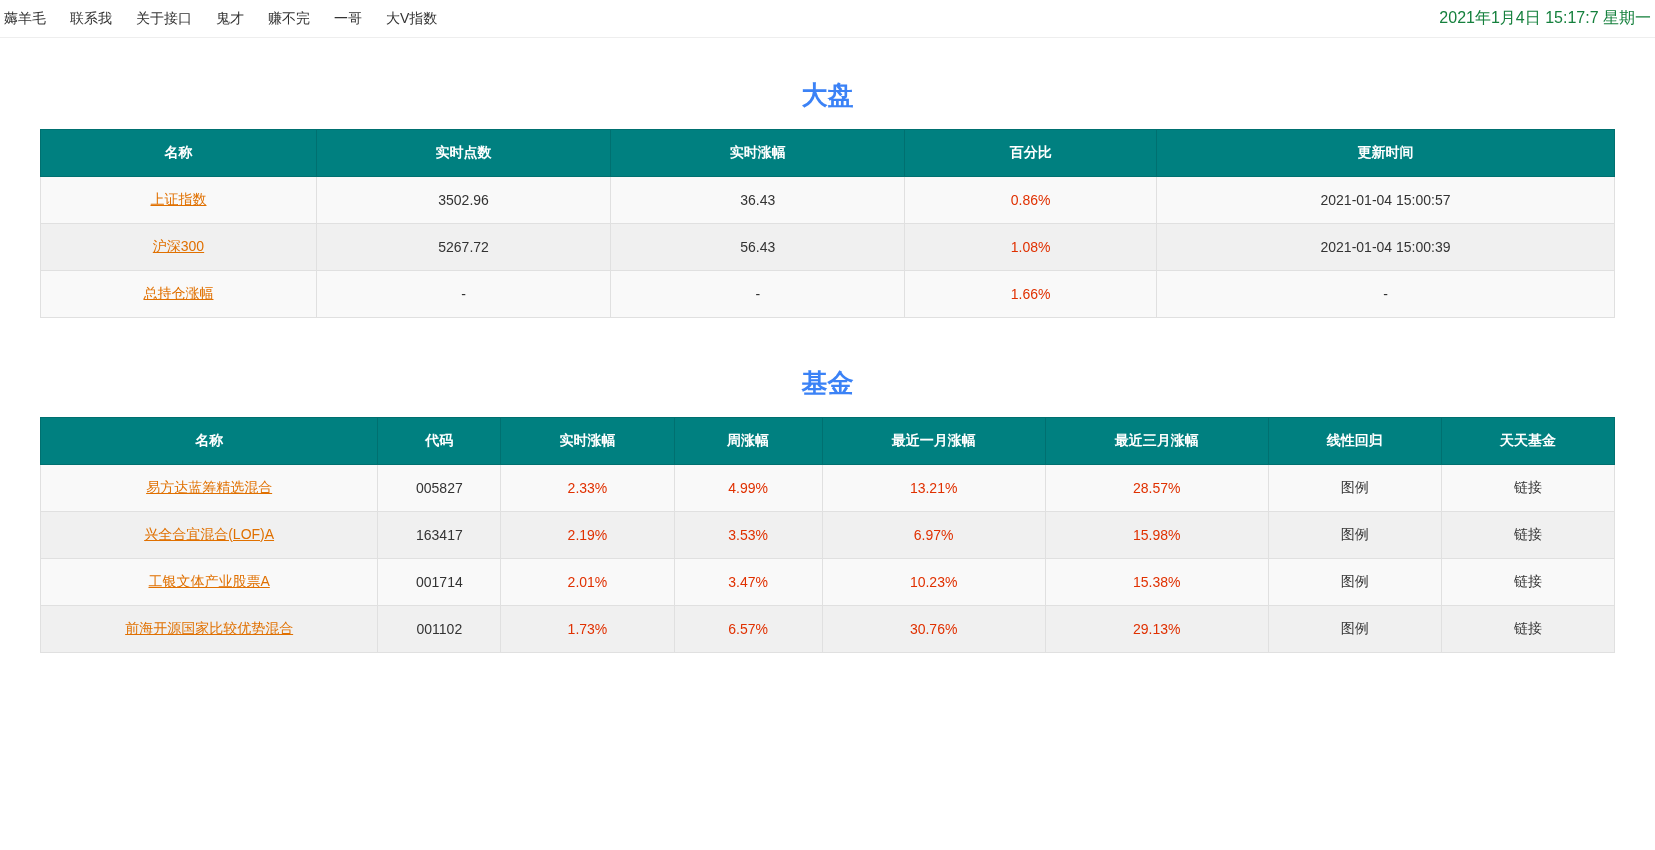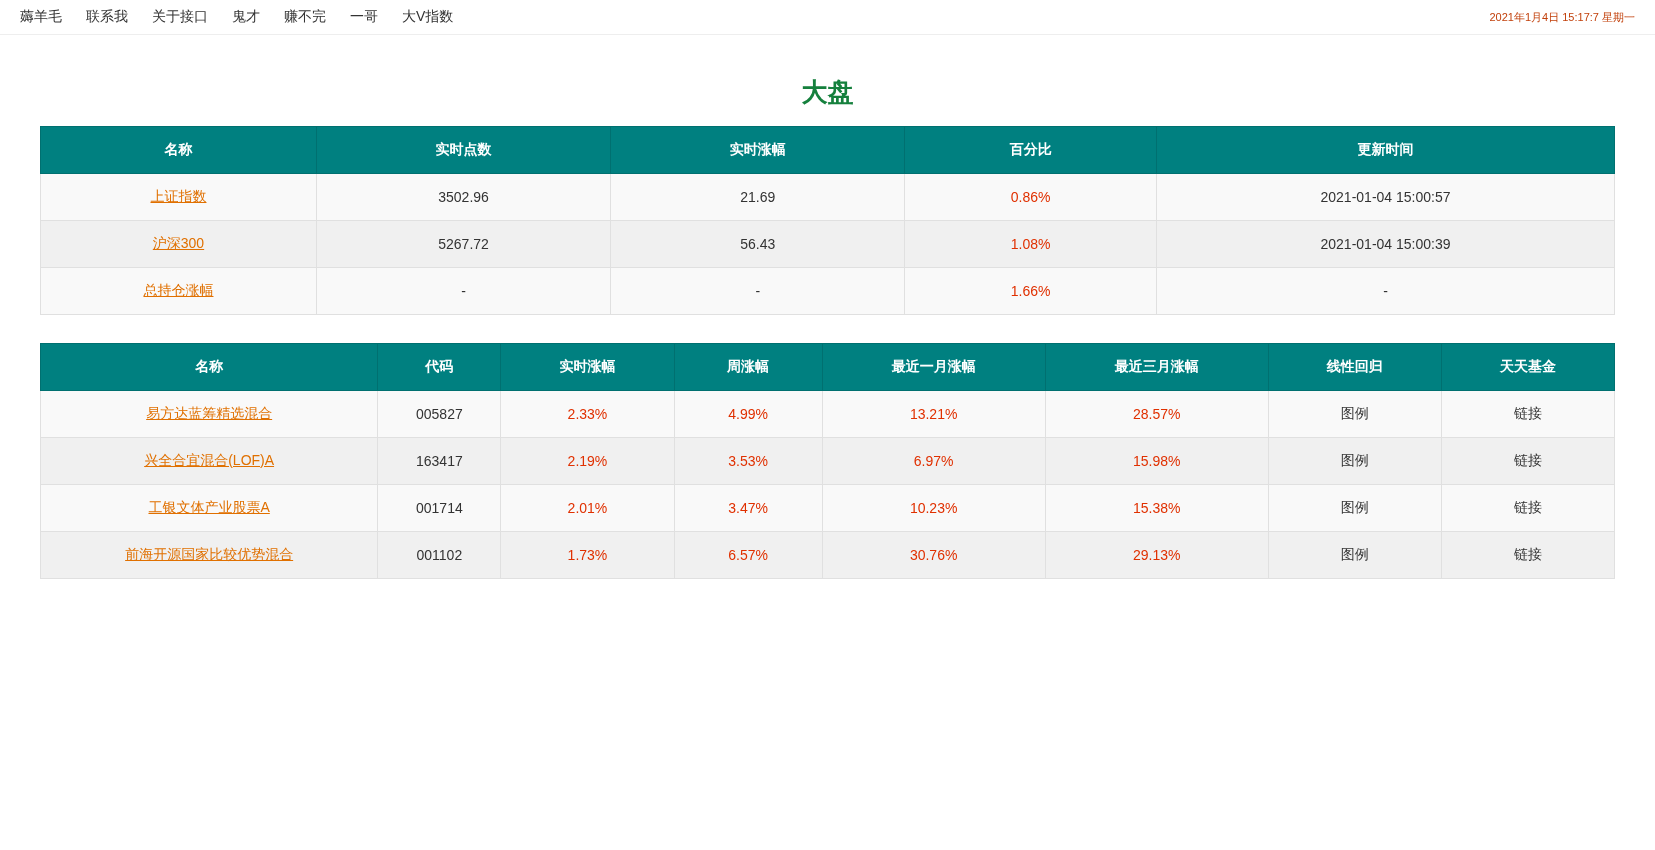--- a/index.html
+++ b/index.html
@@ -8,51 +8,51 @@
       background: #fff;
       color: #333;
       font-size: 14px;
     }
 
     
     .top-nav {
       display: flex;
       justify-content: space-between;
       align-items: center;
-      padding: 8px 20px;
+      padding: 8px 4px;
       border-bottom: 1px solid #eee;
       background: #fff;
     }
     .nav-links {
       display: flex;
       gap: 24px;
     }
     .nav-link {
       color: #333;
       cursor: pointer;
       font-size: 14px;
       text-decoration: none;
     }
     .nav-datetime {
-      color: #c2410c;
-      font-size: 11px;
+      color: #15803d;
+      font-size: 16px;
     }
 
     
     .main-content {
       padding: 20px 40px;
     }
 
     
     .section-title {
       text-align: center;
       font-size: 26px;
       font-weight: bold;
       margin: 20px 0 16px 0;
-      color: #15803d;
+      color: #3b82f6;
     }
 
     
     table {
       width: 100%;
       border-collapse: collapse;
       margin-bottom: 8px;
     }
     thead tr {
       background-color: #008080;
@@ -125,21 +125,21 @@
           <th>实时涨幅</th>
           <th>百分比</th>
           <th>更新时间</th>
         </tr>
     </thead>
     <tbody id="market-tbody">
 
     <tr>
           <td class="name-cell">上证指数</td>
           <td>3502.96</td>
-          <td>21.69</td>
+          <td>36.43</td>
           <td class="positive">0.86%</td>
           <td>2021-01-04 15:00:57</td>
         </tr>
         <tr>
           <td class="name-cell">沪深300</td>
           <td>5267.72</td>
           <td>56.43</td>
           <td class="positive">1.08%</td>
           <td>2021-01-04 15:00:39</td>
         </tr>
@@ -148,20 +148,21 @@
           <td>-</td>
           <td>-</td>
           <td class="positive">1.66%</td>
           <td>-</td>
         </tr>
       </tbody>
   </table>
 
   <div class="section-spacer"></div>
 
+  <h2 class="section-title">基金</h2>
 
   <table>
     <thead>
       <tr>
 
       <th>名称</th>
           <th>代码</th>
           <th>实时涨幅</th>
           <th>周涨幅</th>
           <th>最近一月涨幅</th>

